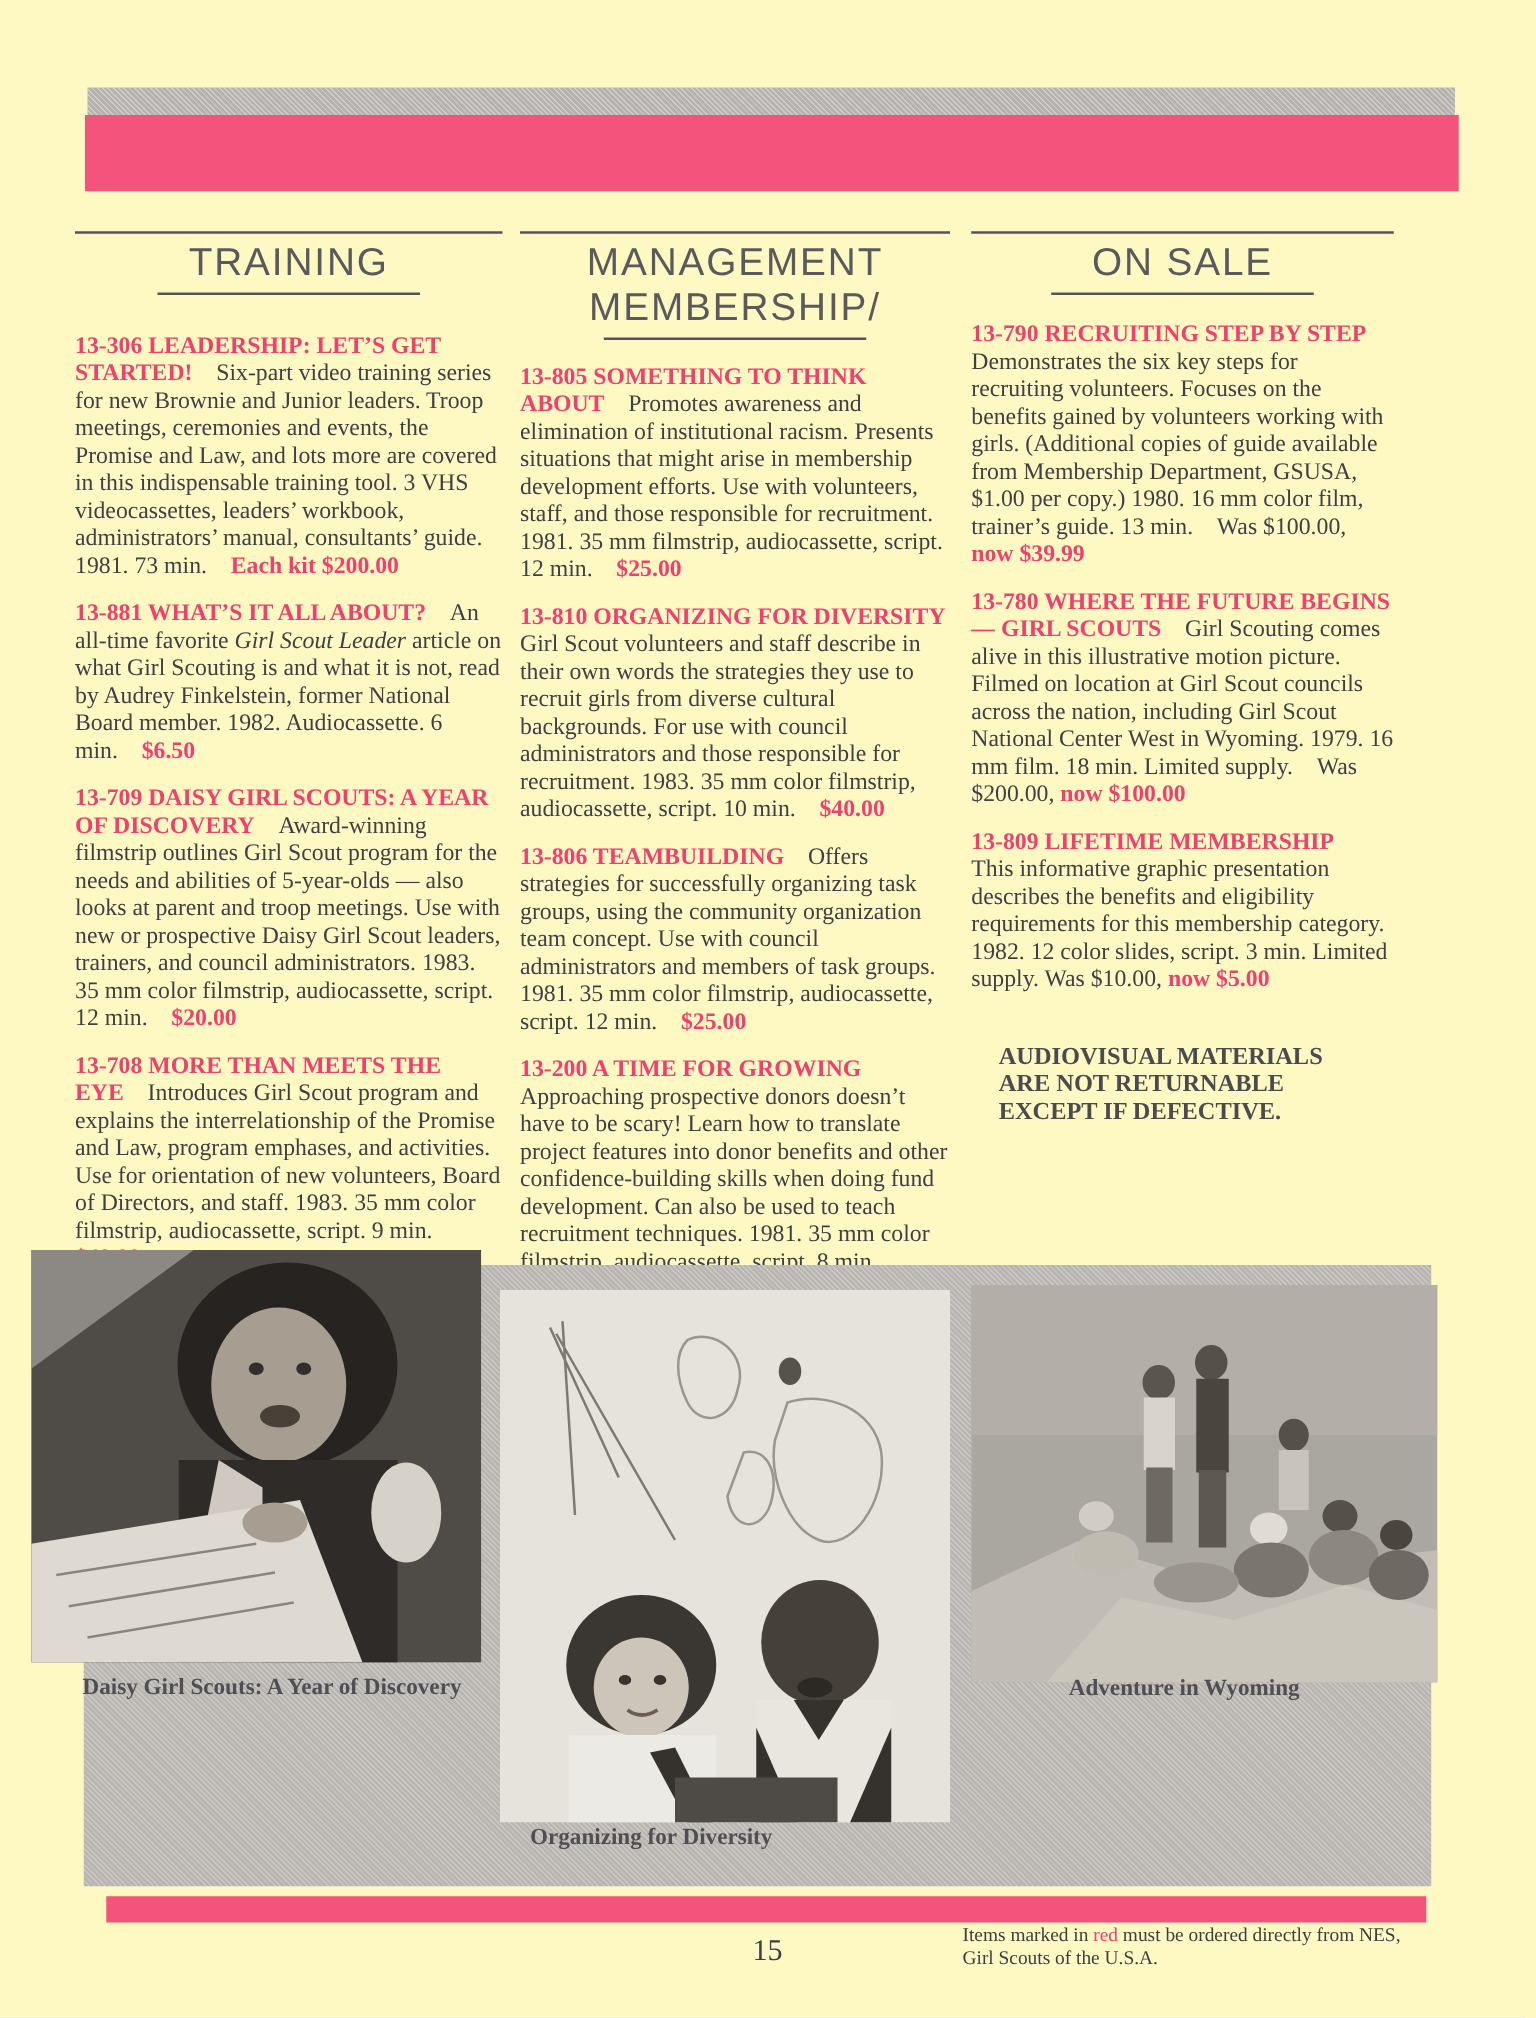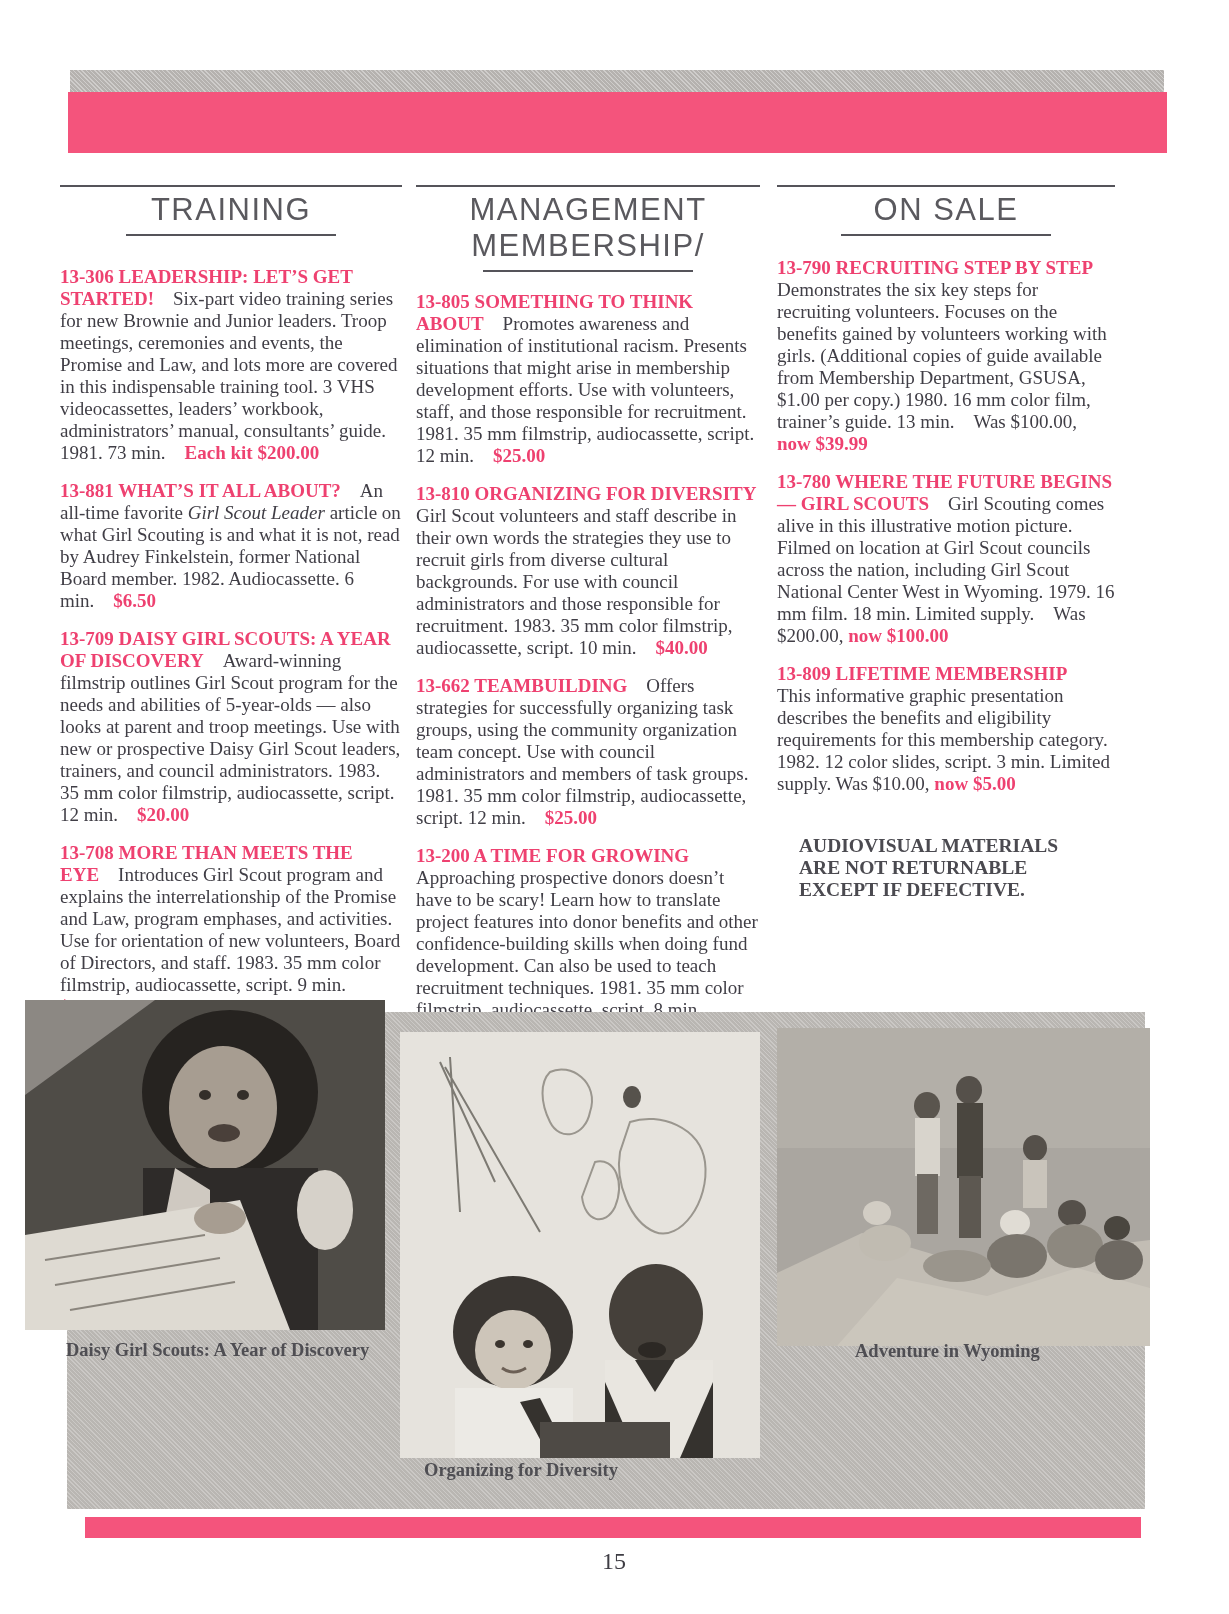--- a/index.html
+++ b/index.html
@@ -6,21 +6,21 @@
     --accent-pink:#ee4170;
     --bar-pink:#f4547c;
     --gray-bar:#b5b2af;
     --backdrop-gray:#b9b6b2;
     --body-text:#403e46;
     --header-text:#5a595e;
   }
   html,body{margin:0;padding:0;background:#e8e5e0;}
   .page{
     position:relative;width:1229px;height:1614px;margin:0 auto;
-    background:#ffffff;overflow:hidden;
+    background:#fef9c3;overflow:hidden;
     font-family:"Liberation Serif", serif;color:var(--body-text);
   }
   
   .top-gray-bar{
     position:absolute;left:70px;top:70px;width:1094px;height:23px;
     background:var(--gray-bar);
     background-image:repeating-linear-gradient(45deg, rgba(255,255,255,.35) 0 1px, rgba(0,0,0,0) 1px 3px);
   }
   .top-pink-bar{
     position:absolute;left:68px;top:92px;width:1099px;height:61px;
@@ -103,21 +103,21 @@
       <div class="rule-top"></div>
       <h2 class="col-title">
           <div>MANAGEMENT</div>
           <div>MEMBERSHIP/</div>
         </h2>
       <div class="rule-bottom"></div>
     </div>
     <div class="items">
         <p class="item"><span class="codetitle">13-805 SOMETHING TO THINK ABOUT</span><span> Promotes awareness and elimination of institutional racism. Presents situations that might arise in membership development efforts. Use with volunteers, staff, and those responsible for recruitment. 1981. 35 mm filmstrip, audiocassette, script. 12 min. </span><span class="price">$25.00</span></p>
         <p class="item"><span class="codetitle">13-810 ORGANIZING FOR DIVERSITY</span><span> Girl Scout volunteers and staff describe in their own words the strategies they use to recruit girls from diverse cultural backgrounds. For use with council administrators and those responsible for recruitment. 1983. 35 mm color filmstrip, audiocassette, script. 10 min. </span><span class="price">$40.00</span></p>
-        <p class="item"><span class="codetitle">13-662 TEAMBUILDING</span><span> Offers strategies for successfully organizing task groups, using the community organization team concept. Use with council administrators and members of task groups. 1981. 35 mm color filmstrip, audiocassette, script. 12 min. </span><span class="price">$25.00</span></p>
+        <p class="item"><span class="codetitle">13-806 TEAMBUILDING</span><span> Offers strategies for successfully organizing task groups, using the community organization team concept. Use with council administrators and members of task groups. 1981. 35 mm color filmstrip, audiocassette, script. 12 min. </span><span class="price">$25.00</span></p>
         <p class="item"><span class="codetitle">13-200 A TIME FOR GROWING</span><span> Approaching prospective donors doesn’t have to be scary! Learn how to translate project features into donor benefits and other confidence-building skills when doing fund development. Can also be used to teach recruitment techniques. 1981. 35 mm color filmstrip, audiocassette, script. 8 min. </span><span class="price">$25.00</span></p>
       </div>
   </section>
 
   <section class="col" id="col-2">
     <div class="col-head">
       <div class="rule-top"></div>
       <h2 class="col-title">
           <div>ON SALE</div>
         </h2>
@@ -203,14 +203,18 @@
     </svg>
   </div>
 
   <div class="caption" id="caption-daisy">Daisy Girl Scouts: A Year of Discovery</div>
   <div class="caption" id="caption-diversity">Organizing for Diversity</div>
   <div class="caption" id="caption-wyoming">Adventure in Wyoming</div>
 
   <div class="bottom-pink-bar"></div>
 
   <div class="footer-page-number">15</div>
+  <div class="footer-note">
+    <span>Items marked in </span><span class="red-word">red</span><span> must be ordered directly from NES,</span><br>
+    <span>Girl Scouts of the U.S.A.</span>
+  </div>
 
 </div>
 
 </body></html>

